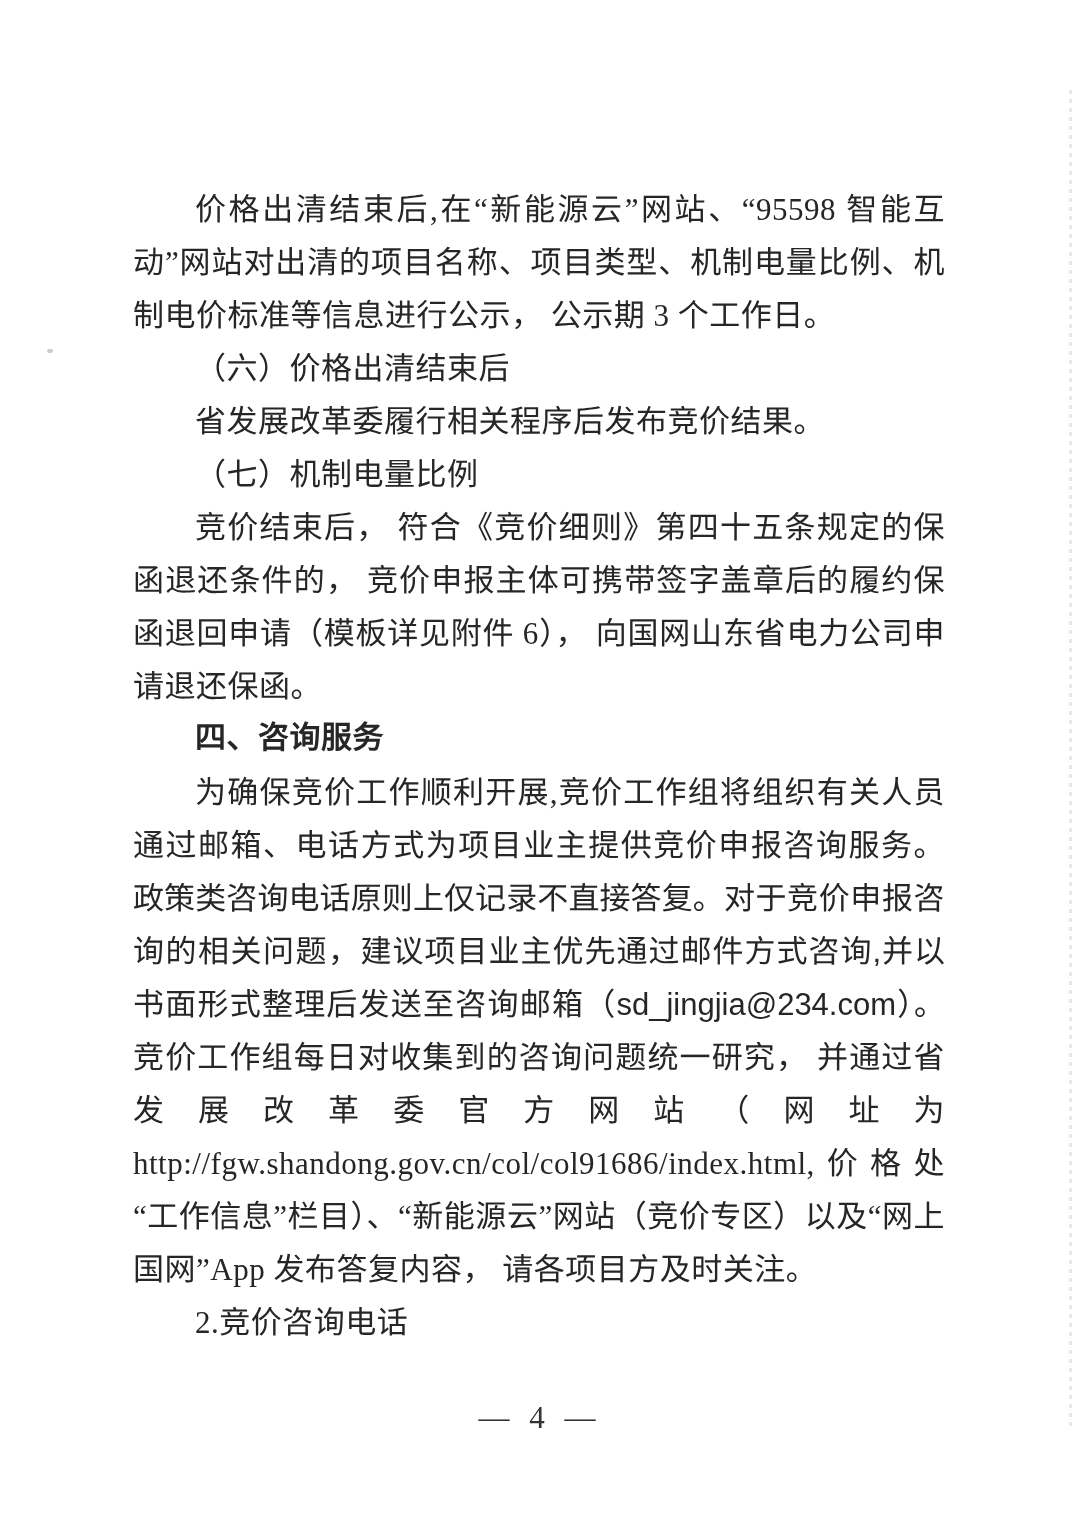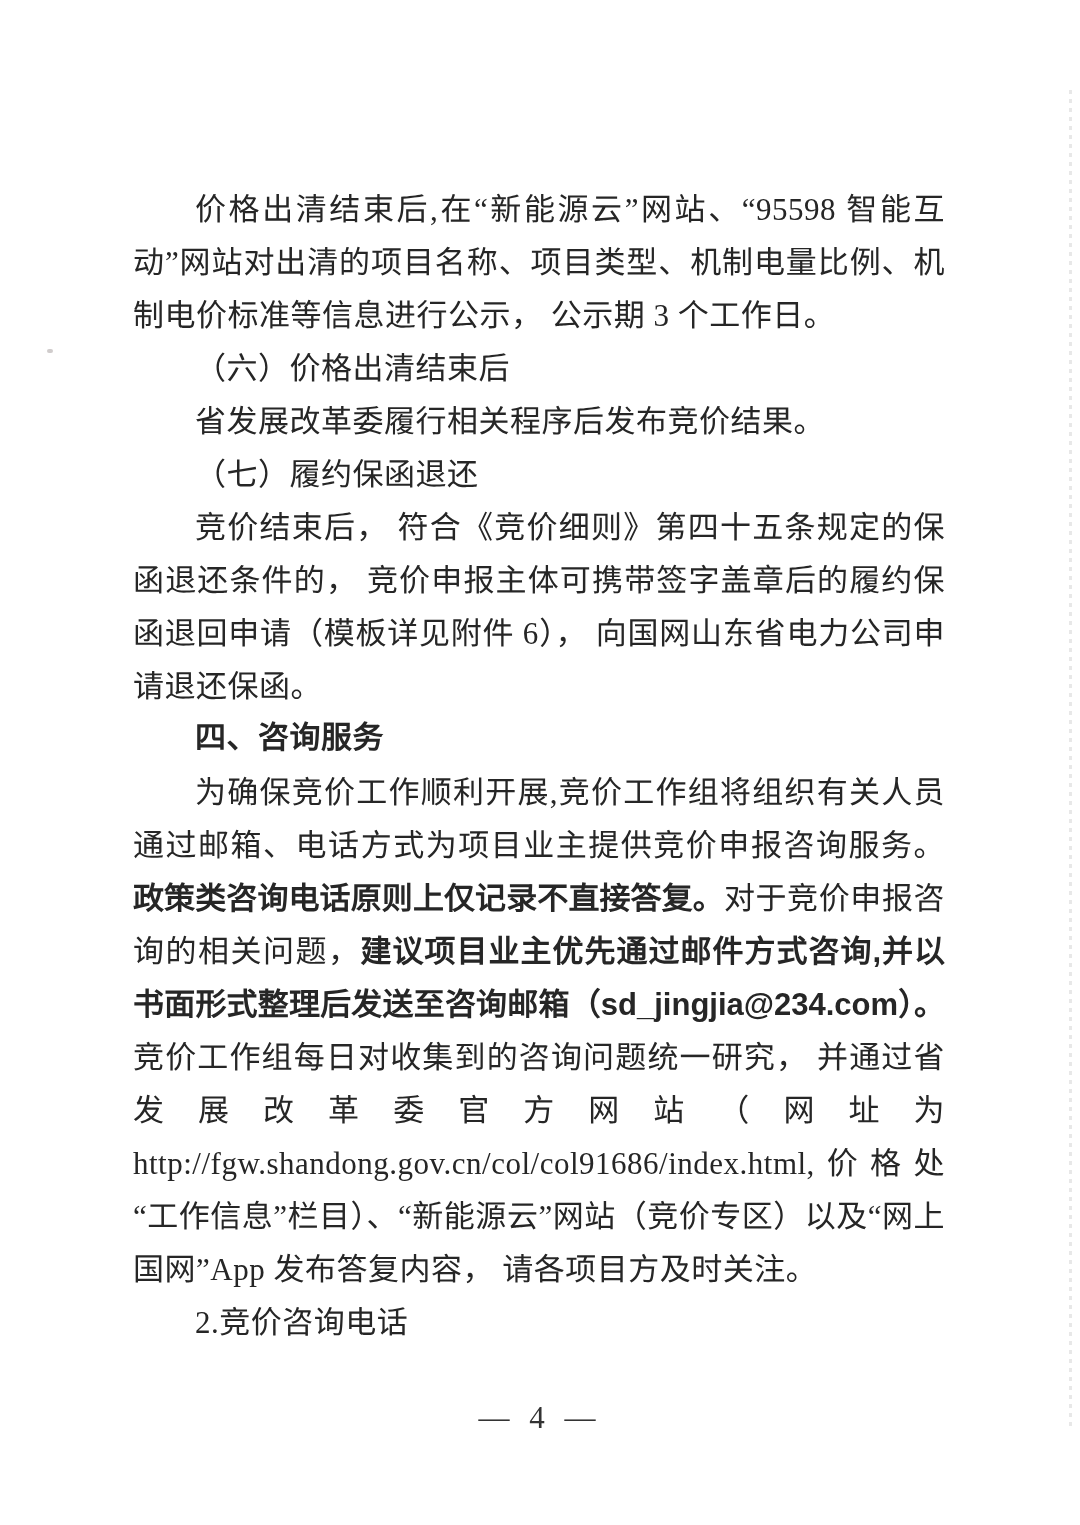--- a/index.html
+++ b/index.html
@@ -22,21 +22,21 @@
     text-align: justify;
     text-justify: inter-ideograph;
     letter-spacing: 0.5px;
   }
   p.para {
     margin: 0;
     padding: 0;
     text-indent: 2em;
   }
   .bold-run {
-    font-weight: 700;
+    font-weight: 400;
     font-family: "Liberation Sans", "DejaVu Sans", sans-serif;
     letter-spacing: 0px;
   }
   .heading-bold {
     font-weight: 700;
     font-family: Liberation Mono, monospace;
   }
   .kaiti {  }
   .footer {
     position: absolute;
@@ -78,21 +78,21 @@
 <div class="page">
 
   <div class="textblock">
 
     <p class="para">价格出清结束后,在“新能源云”网站、“95598 智能互动”网站对出清的项目名称、项目类型、机制电量比例、机制电价标准等信息进行公示， 公示期 3 个工作日。</p>
 
     <p class="para kaiti">（六）价格出清结束后</p>
 
     <p class="para">省发展改革委履行相关程序后发布竞价结果。</p>
 
-    <p class="para kaiti">（七）履约保函退还</p>
+    <p class="para kaiti">（七）机制电量比例</p>
 
     <p class="para">竞价结束后， 符合《竞价细则》第四十五条规定的保函退还条件的， 竞价申报主体可携带签字盖章后的履约保函退回申请（模板详见附件 6）， 向国网山东省电力公司申请退还保函。</p>
 
     <p class="para heading-bold">四、咨询服务</p>
 
     <p class="para">
       <span>为确保竞价工作顺利开展,竞价工作组将组织有关人员通过邮箱、电话方式为项目业主提供竞价申报咨询服务。</span><span class="bold-run">政策类咨询电话原则上仅记录不直接答复。</span><span>对于竞价申报咨询的相关问题，</span><span class="bold-run">建议项目业主优先通过邮件方式咨询,并以书面形式整理后发送至咨询邮箱（sd_jingjia@234.com）。</span><span>竞价工作组每日对收集到的咨询问题统一研究， 并通过省发展改革委官方网站（网址为 http://fgw.shandong.gov.cn/col/col91686/index.html,价格处“工作信息”栏目）、“新能源云”网站（竞价专区）以及“网上国网”App 发布答复内容， 请各项目方及时关注。</span>
     </p>
 
 

